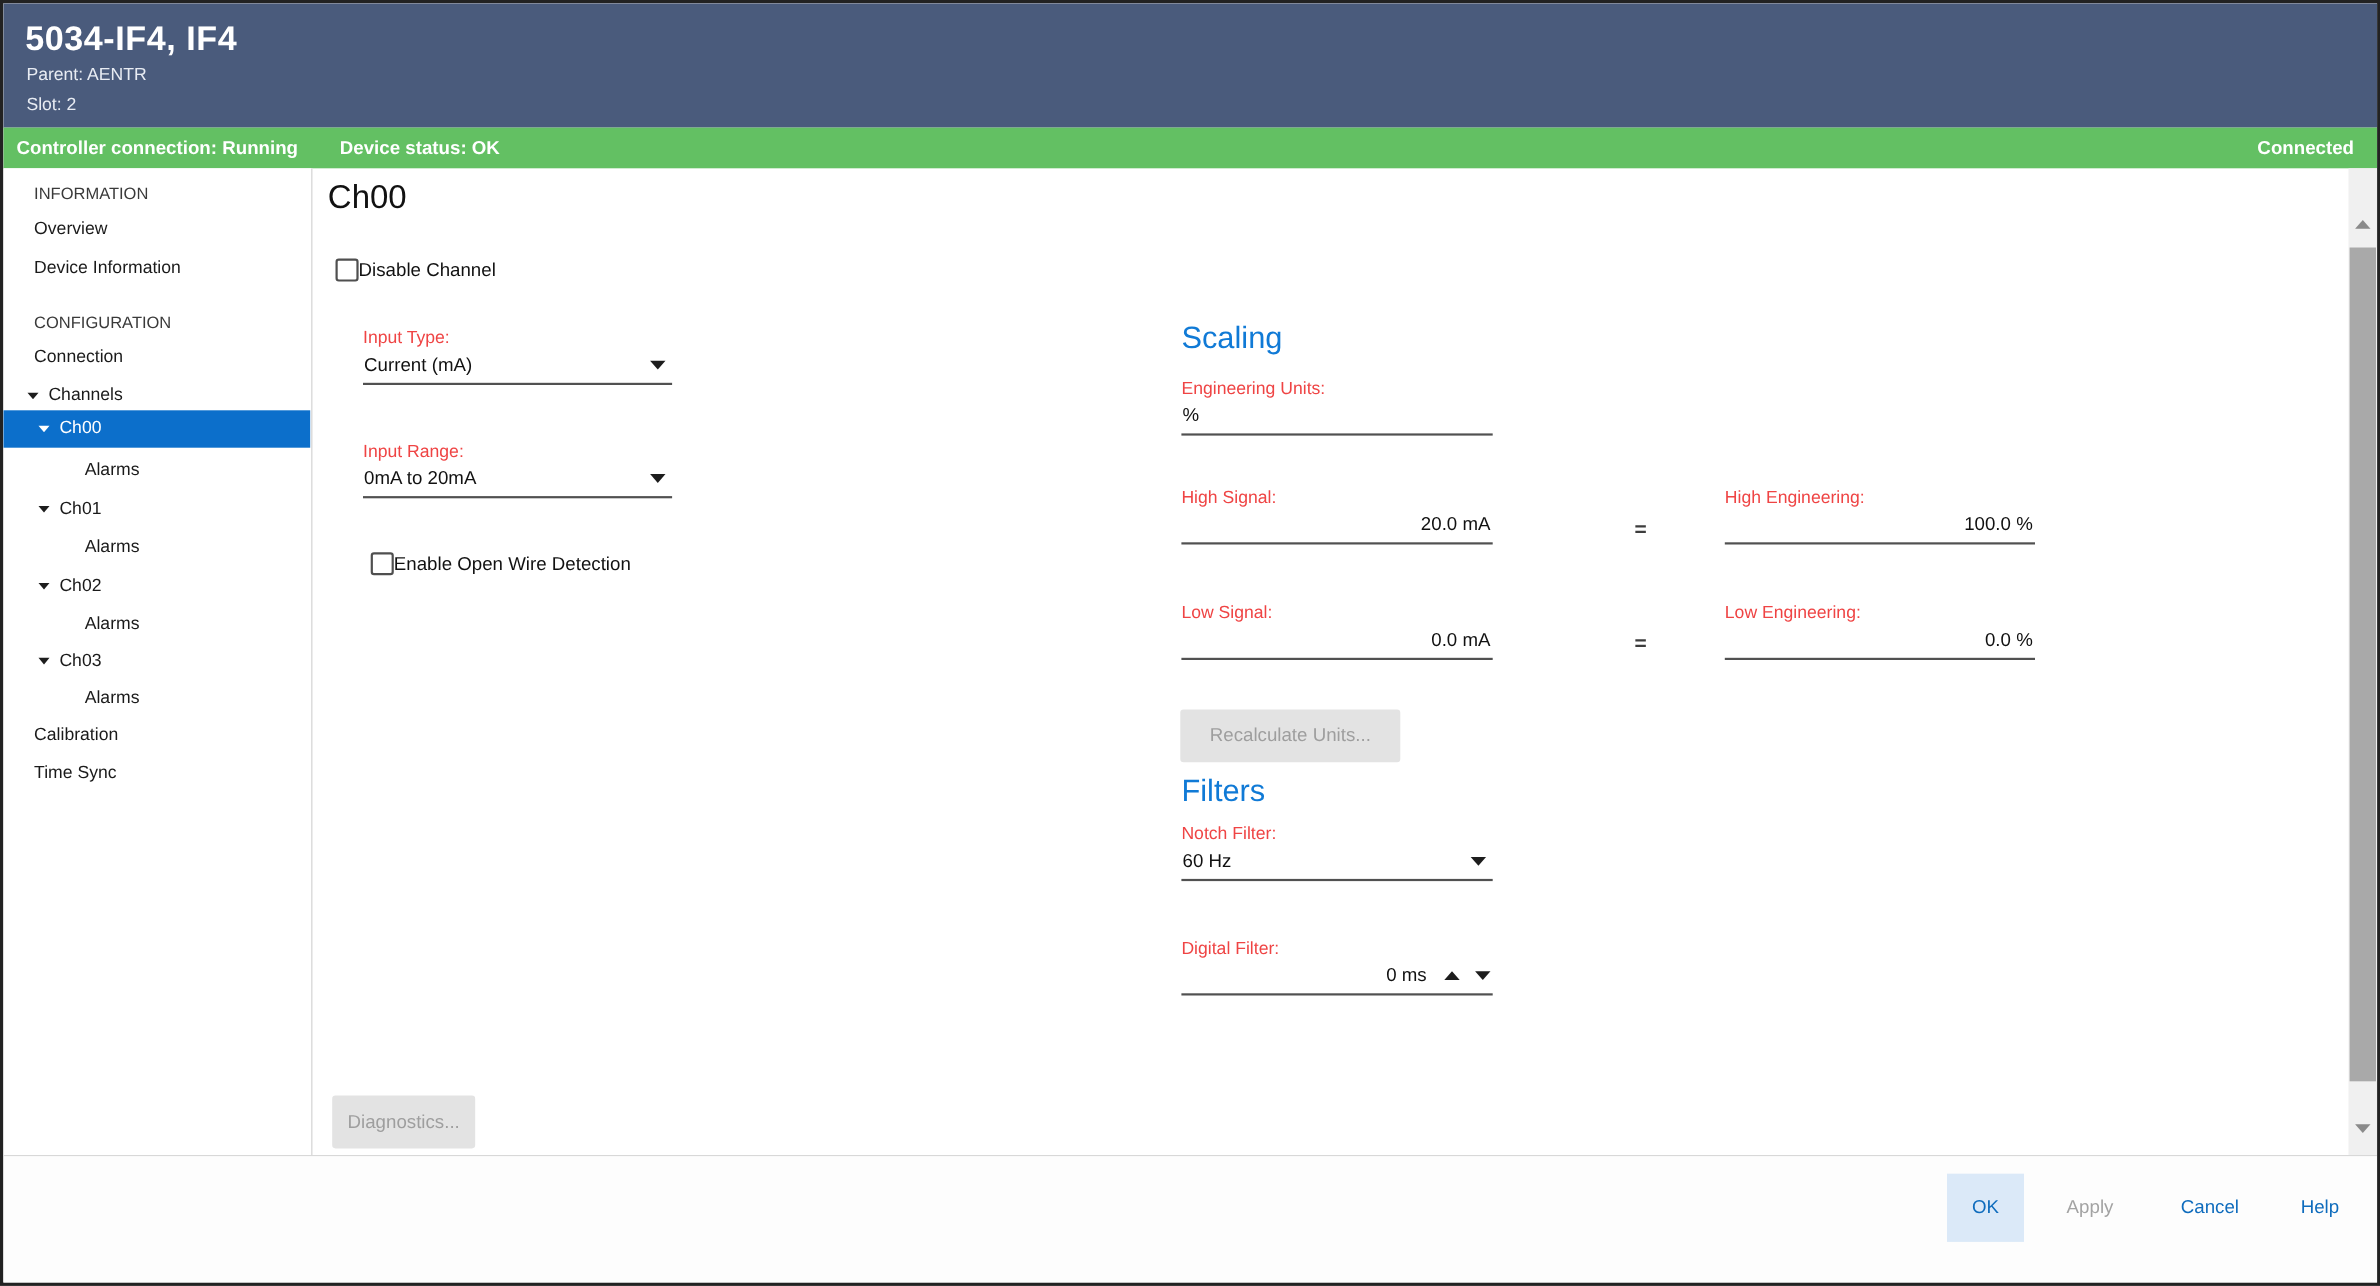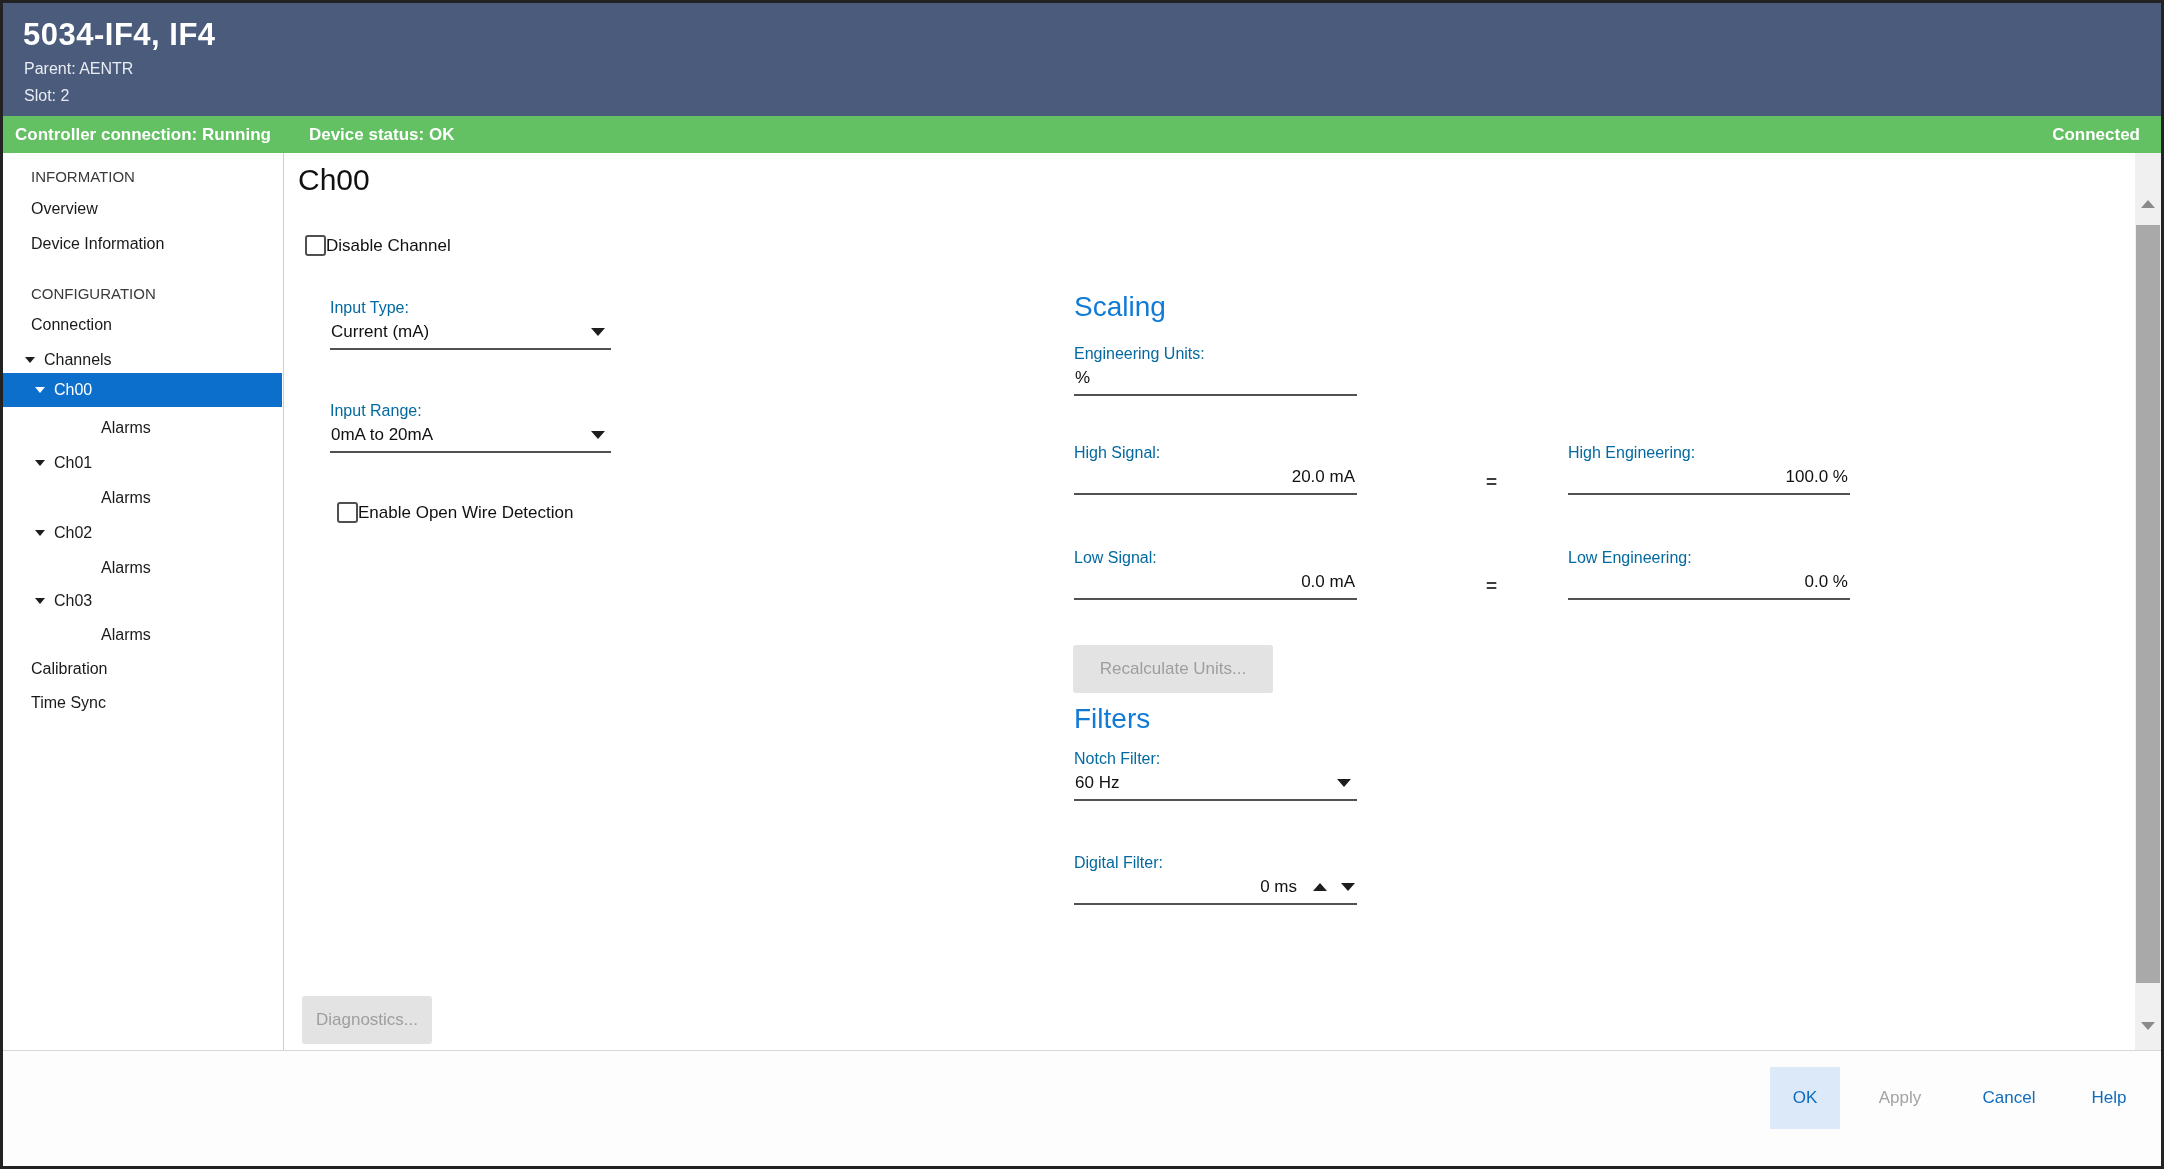--- a/index.html
+++ b/index.html
@@ -21,32 +21,32 @@
   .statusbar{position:absolute;top:113px;left:0;right:0;height:37px;background:var(--status-bg);color:#fff;
     display:flex;align-items:center;font-size:17px;font-weight:bold;padding:0 21px 0 12px;gap:38px;}
   .statusbar .spacer{flex:1;}
 
   
   .sidebar{position:absolute;top:150px;left:0;width:281px;height:897px;background:#fff;border-right:1px solid #cfcfcf;}
   .nav-row{position:absolute;left:0;right:1px;height:22px;display:flex;align-items:center;font-size:16px;color:#1a1a1a;cursor:default;}
   .nav-row.sec{font-size:15px;color:#3a3a3a;}
   .nav-row .lbl{white-space:nowrap;}
   .pad-sec{padding-left:28px;align-items:flex-end;} .pad-l1{padding-left:28px;} .pad-l0a{padding-left:22px;}
-  .pad-cha{padding-left:32px;} .pad-al{padding-left:98px;text-align:right;}
+  .pad-cha{padding-left:32px;} .pad-al{padding-left:74px;text-align:right;}
   .nav-row.selected{height:34px;background:var(--selection-blue);color:#fff;}
   .tri-down{width:0;height:0;border-left:5px solid transparent;border-right:5px solid transparent;border-top:6px solid #1d1d1d;margin-right:9px;display:inline-block;}
   .selected .tri-down{border-top-color:#fff;}
 
   
   .page-title{position:absolute;left:295px;top:160px;font-size:30px;color:#111;}
   .checkrow{position:absolute;display:flex;align-items:center;font-size:17px;color:#111;}
   .checkbox{width:21px;height:21px;border:2px solid #4f4f4f;border-radius:3px;background:#fff;flex:0 0 auto;}
 
   .field{position:absolute;}
-  .f-label{font-size:16px;color:#0369a1;margin-bottom:3px;white-space:nowrap;}
+  .f-label{font-size:16px;color:#ef4444;margin-bottom:3px;white-space:nowrap;}
   .f-control{display:flex;align-items:center;justify-content:space-between;border-bottom:2px solid #515151;
     padding:2px 2px 6px 1px;font-size:17px;color:#111;min-height:28px;}
   .f-control.num{justify-content:flex-end;}
   .tri-dd{width:0;height:0;border-left:7px solid transparent;border-right:7px solid transparent;border-top:8px solid #1d1d1d;margin-right:4px;}
   .section-head{position:absolute;font-size:28px;color:var(--accent-blue);}
   .equals{position:absolute;font-size:19px;font-weight:bold;color:#3d3d3d;}
   .spin{display:flex;align-items:center;gap:14px;margin-left:16px;}
   .tri-up-s{width:0;height:0;border-left:7px solid transparent;border-right:7px solid transparent;border-bottom:8px solid #1d1d1d;}
   .tri-dn-s{width:0;height:0;border-left:7px solid transparent;border-right:7px solid transparent;border-top:8px solid #1d1d1d;}
 

